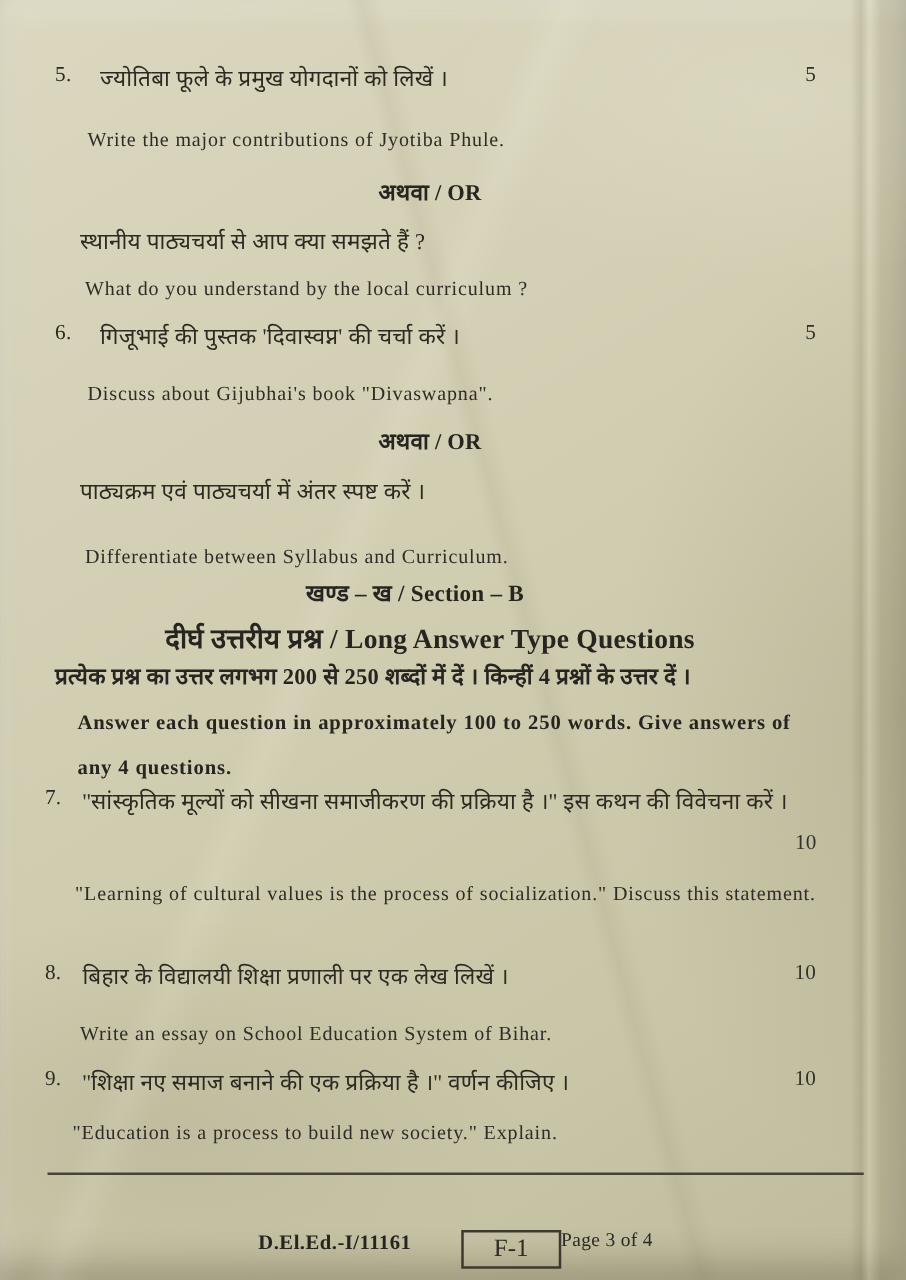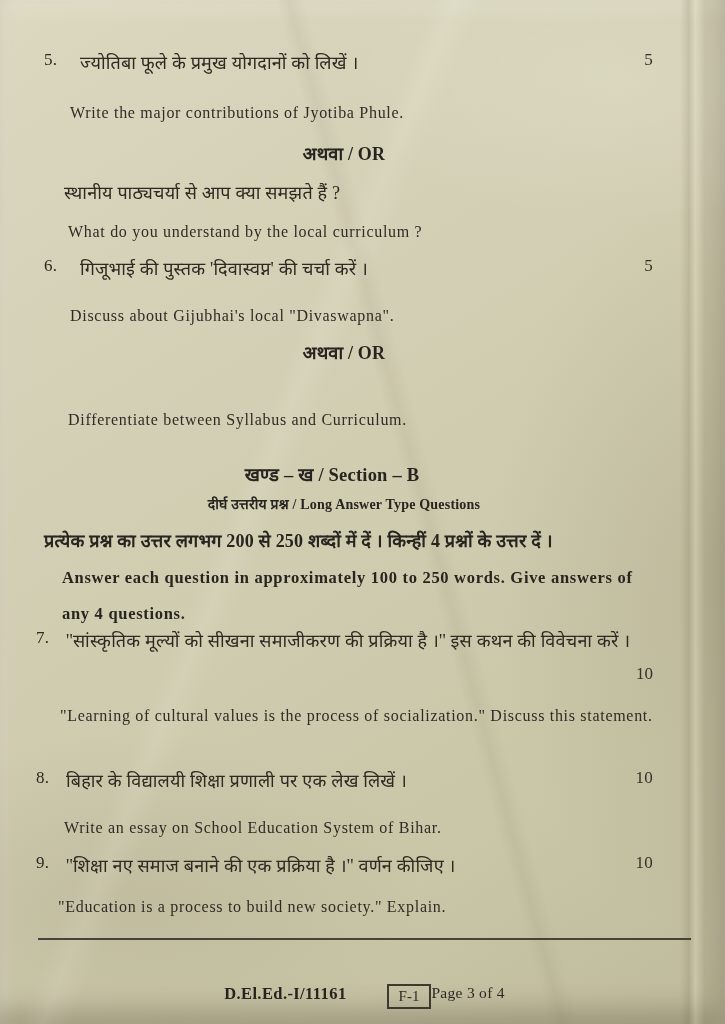--- a/index.html
+++ b/index.html
@@ -43,22 +43,22 @@
   .footer-rule {
     position: absolute; left: 38px; right: 34px; top: 938px;
     border-top: 2px solid #46443a;
   }
   .footer-row {
     position: absolute; left: 38px; right: 34px; top: 948px;
     display: flex; align-items: flex-start; justify-content: center; margin-top: 36px;
   }
   .footer-code { font-weight: bold; font-size: 16.5px; letter-spacing: 0.4px; color: #26241e; }
   .footer-box {
-    border: 2px solid #3c3a30; padding: 2px 10px;
-    font-size: 15px; color: #2e2c24; margin-left: 40px;
+    border: 2px solid #3c3a30; padding: 2px 24px;
+    font-size: 20px; color: #2e2c24; margin-left: 40px;
   }
   .footer-page { font-size: 15.5px; letter-spacing: 0.3px; color: #2b2923; }
 </style>
 </head>
 <body>
 
 <div class="paper">
   <div class="creases"></div>
 
   <div class="line qrow hindi" style="top:50px; left:44px; right:72px;">
@@ -72,29 +72,30 @@
     <span class="latin">OR</span>
   </div>
   <div class="line hindi" style="top:180px; left:64px;">स्थानीय पाठ्यचर्या से आप क्या समझते हैं ?</div>
   <div class="line english" style="top:223px; left:68px;">What do you understand by the local curriculum ?</div>
 
   <div class="line qrow hindi" style="top:256px; left:44px; right:72px;">
     <span class="qnum">6.</span>
     <span class="qtext">गिजूभाई की पुस्तक 'दिवास्वप्न' की चर्चा करें ।</span>
     <span class="qmarks">5</span>
   </div>
-  <div class="line english" style="top:307px; left:70px;">Discuss about Gijubhai's local "Divaswapna".</div>
+  <div class="line english" style="top:307px; left:70px;">Discuss about Gijubhai's book "Divaswapna".</div>
   <div class="line hindi bold center or-sep" style="top:340px; left:44px; width:600px;">
     <span>अथवा /</span>
     <span class="latin">OR</span>
   </div>
-  <div class="line english" style="top:411px; left:68px;">Differentiate between Syllabus and Curriculum.</div>
+  <div class="line hindi" style="top:380px; left:64px;">पाठ्यक्रम एवं पाठ्यचर्या में अंतर स्पष्ट करें ।</div>
+  <div class="line english" style="top:437px; left:68px;">Differentiate between Syllabus and Curriculum.</div>
 
   <div class="line hindi bold center" style="top:461px; left:32px; width:600px; font-size:18.5px;">खण्ड – ख / Section – B</div>
-  <div class="line hindi bold center" style="top:494px; left:44px; width:600px; font-size:14px;">दीर्घ उत्तरीय प्रश्न / Long Answer Type Questions</div>
+  <div class="line hindi bold center" style="top:494px; left:44px; width:600px; font-size:22px;">दीर्घ उत्तरीय प्रश्न / Long Answer Type Questions</div>
   <div class="line hindi bold" style="top:528px; left:44px;">प्रत्येक प्रश्न का उत्तर लगभग 200 से 250 शब्दों में दें । किन्हीं 4 प्रश्नों के उत्तर दें ।</div>
   <div class="line english bold para" style="top:560px; left:62px; width:592px; font-size:16.5px;">Answer each question in approximately 100 to 250 words. Give answers of any 4 questions.</div>
 
   <div class="line qrow hindi" style="top:628px; left:36px; right:48px;">
     <span class="qnum" style="width:30px; flex-basis:30px;">7.</span>
     <span class="qtext">''सांस्कृतिक मूल्यों को सीखना समाजीकरण की प्रक्रिया है ।'' इस कथन की विवेचना करें ।</span>
   </div>
   <div class="line qmarks" style="top:664px; right:72px; font-size:17px;">10</div>
   <div class="line english para" style="top:698px; left:60px; width:622px;">"Learning of cultural values is the process of socialization." Discuss this statement.</div>
 

